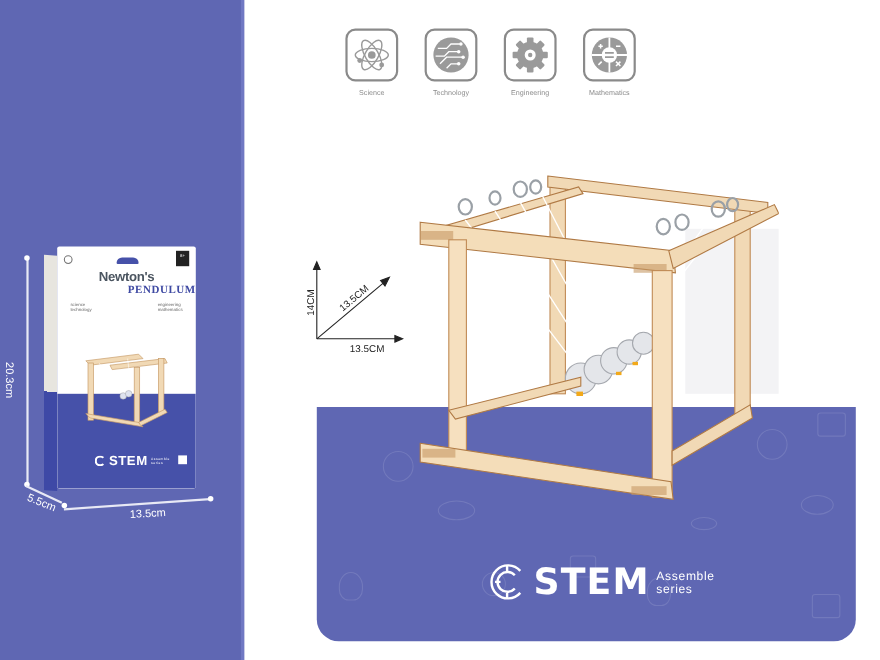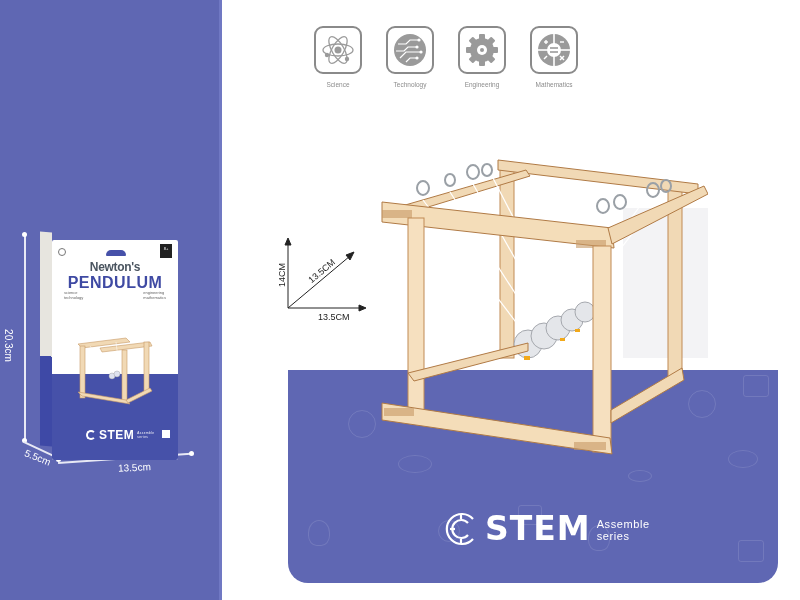--- a/index.html
+++ b/index.html
@@ -6,27 +6,27 @@
   html, body { width:800px; height:600px; overflow:hidden; background:#ffffff; font-family:"Liberation Sans", sans-serif; }
   .stage { position:relative; width:800px; height:600px; background:#ffffff; }
 
   
   .left-panel { position:absolute; left:0; top:0; width:222px; height:600px; background:#5f67b3; }
   .left-panel::after { content:""; position:absolute; right:0; top:0; width:3px; height:100%; background:#7078c3; }
 
   
   .pkg { position:absolute; left:48px; top:224px; width:130px; height:224px; }
   .pkg-side { position:absolute; left:-8px; top:8px; width:12px; height:214px; background:linear-gradient(#e7e5df 0, #e7e5df 58%, #3e49a6 58%, #3e49a6 100%); transform:skewY(4deg); }
-  .pkg-front { position:absolute; left:4px; top:0; width:126px; height:220px; background:#ffffff; border-radius:2px; overflow:hidden;margin-top:16px; }
+  .pkg-front { position:absolute; left:4px; top:0; width:126px; height:220px; background:#ffffff; border-radius:2px; overflow:hidden; }
   .pkg-front-blue { position:absolute; left:0; bottom:0; width:100%; height:86px; background:#4651a9; }
   .pkg-hanger { position:absolute; left:54px; top:10px; width:20px; height:6px; background:#4651a9; border-radius:10px 10px 2px 2px; }
   .pkg-age { position:absolute; right:6px; top:4px; width:12px; height:14px; background:#222; color:#fff; font-size:4px; text-align:center; padding-top:2px; }
   .pkg-brand { position:absolute; left:6px; top:8px; width:8px; height:8px; border:1px solid #777; border-radius:50%; }
   .pkg-title1 { position:absolute; left:0; top:20px; width:100%; text-align:center; font-size:12px; font-weight:bold; color:#4b5560; letter-spacing:-0.3px; }
-  .pkg-title2 { position:absolute; left:0; top:34px; width:100%; text-align:center; font-size:16px; font-weight:bold; color:#3f4aa3; letter-spacing:0.5px; font-family:Liberation Sans, sans-serif; }
+  .pkg-title2 { position:absolute; left:0; top:34px; width:100%; text-align:right; font-size:10px; font-weight:bold; color:#3f4aa3; letter-spacing:0.5px; font-family:Liberation Serif, serif; }
   .pkg-sub { position:absolute; left:12px; top:50px; width:102px; font-size:4px; color:#666; line-height:5px; display:flex; justify-content:space-between; }
   .pkg-mini-frame { position:absolute; left:24px; top:96px; width:78px; height:72px; }
   .pkg-stem { position:absolute; left:34px; top:188px; color:#fff; font-size:12px; font-weight:bold; letter-spacing:0.5px; display:flex; align-items:center; gap:3px; }
   .pkg-stem small { font-size:3px; font-weight:normal; line-height:4px; }
   .pkg-stem .c { width:10px; height:10px; border:2px solid #fff; border-right-color:transparent; border-radius:50%; }
   .pkg-qr { position:absolute; right:8px; top:190px; width:8px; height:8px; background:#fff; }
 
   
   .dim { position:absolute; color:#fff; font-size:10px; }
   .dim-line { position:absolute; background:#e8e9f5; }

